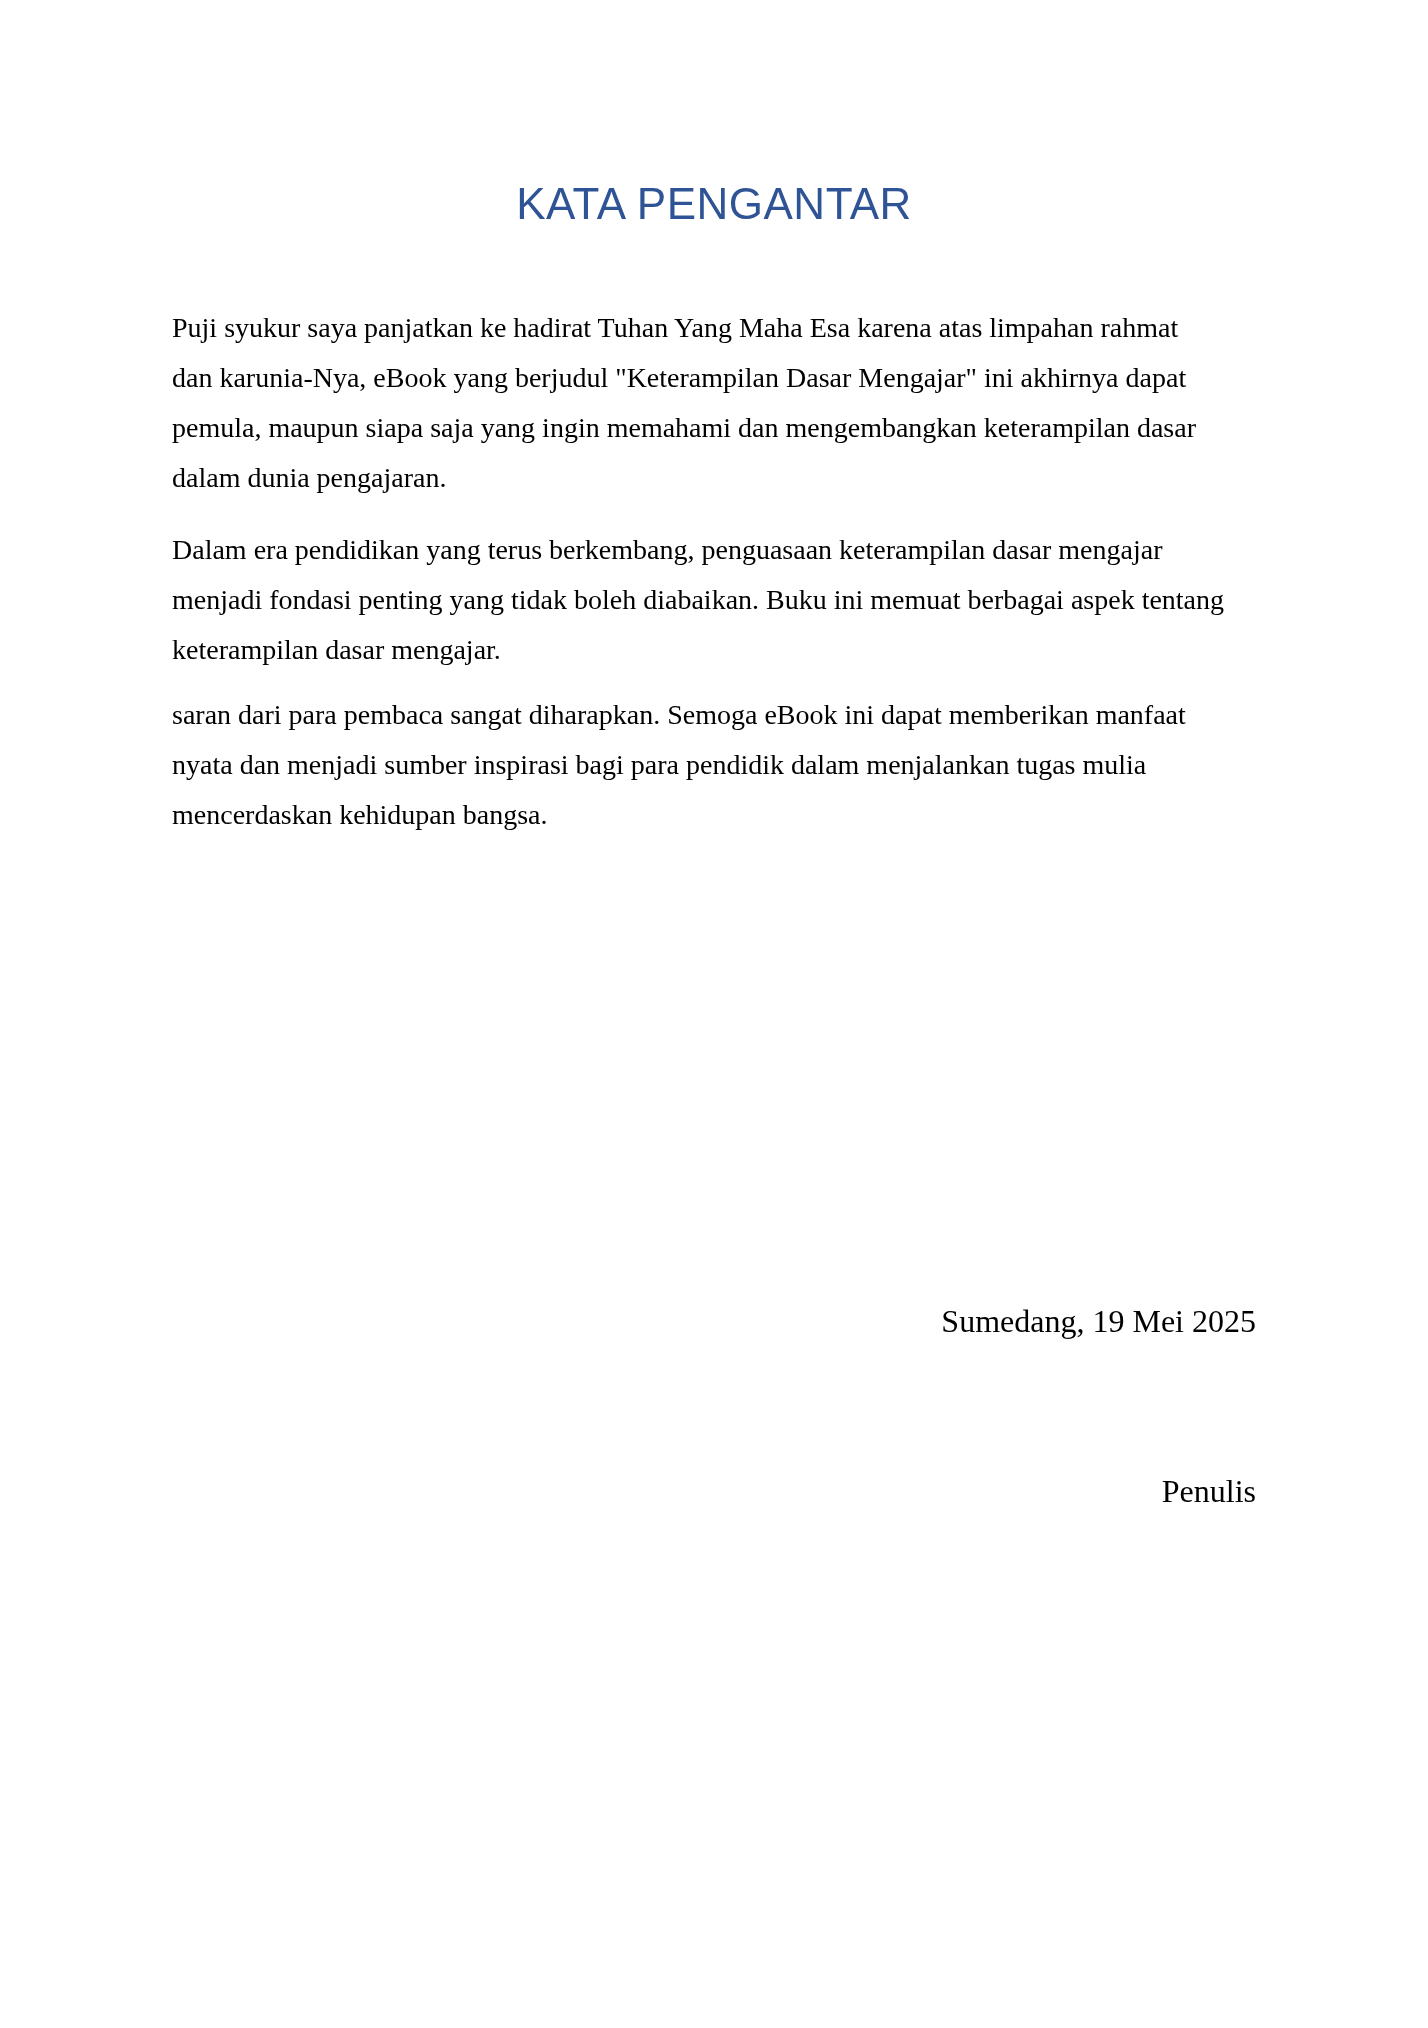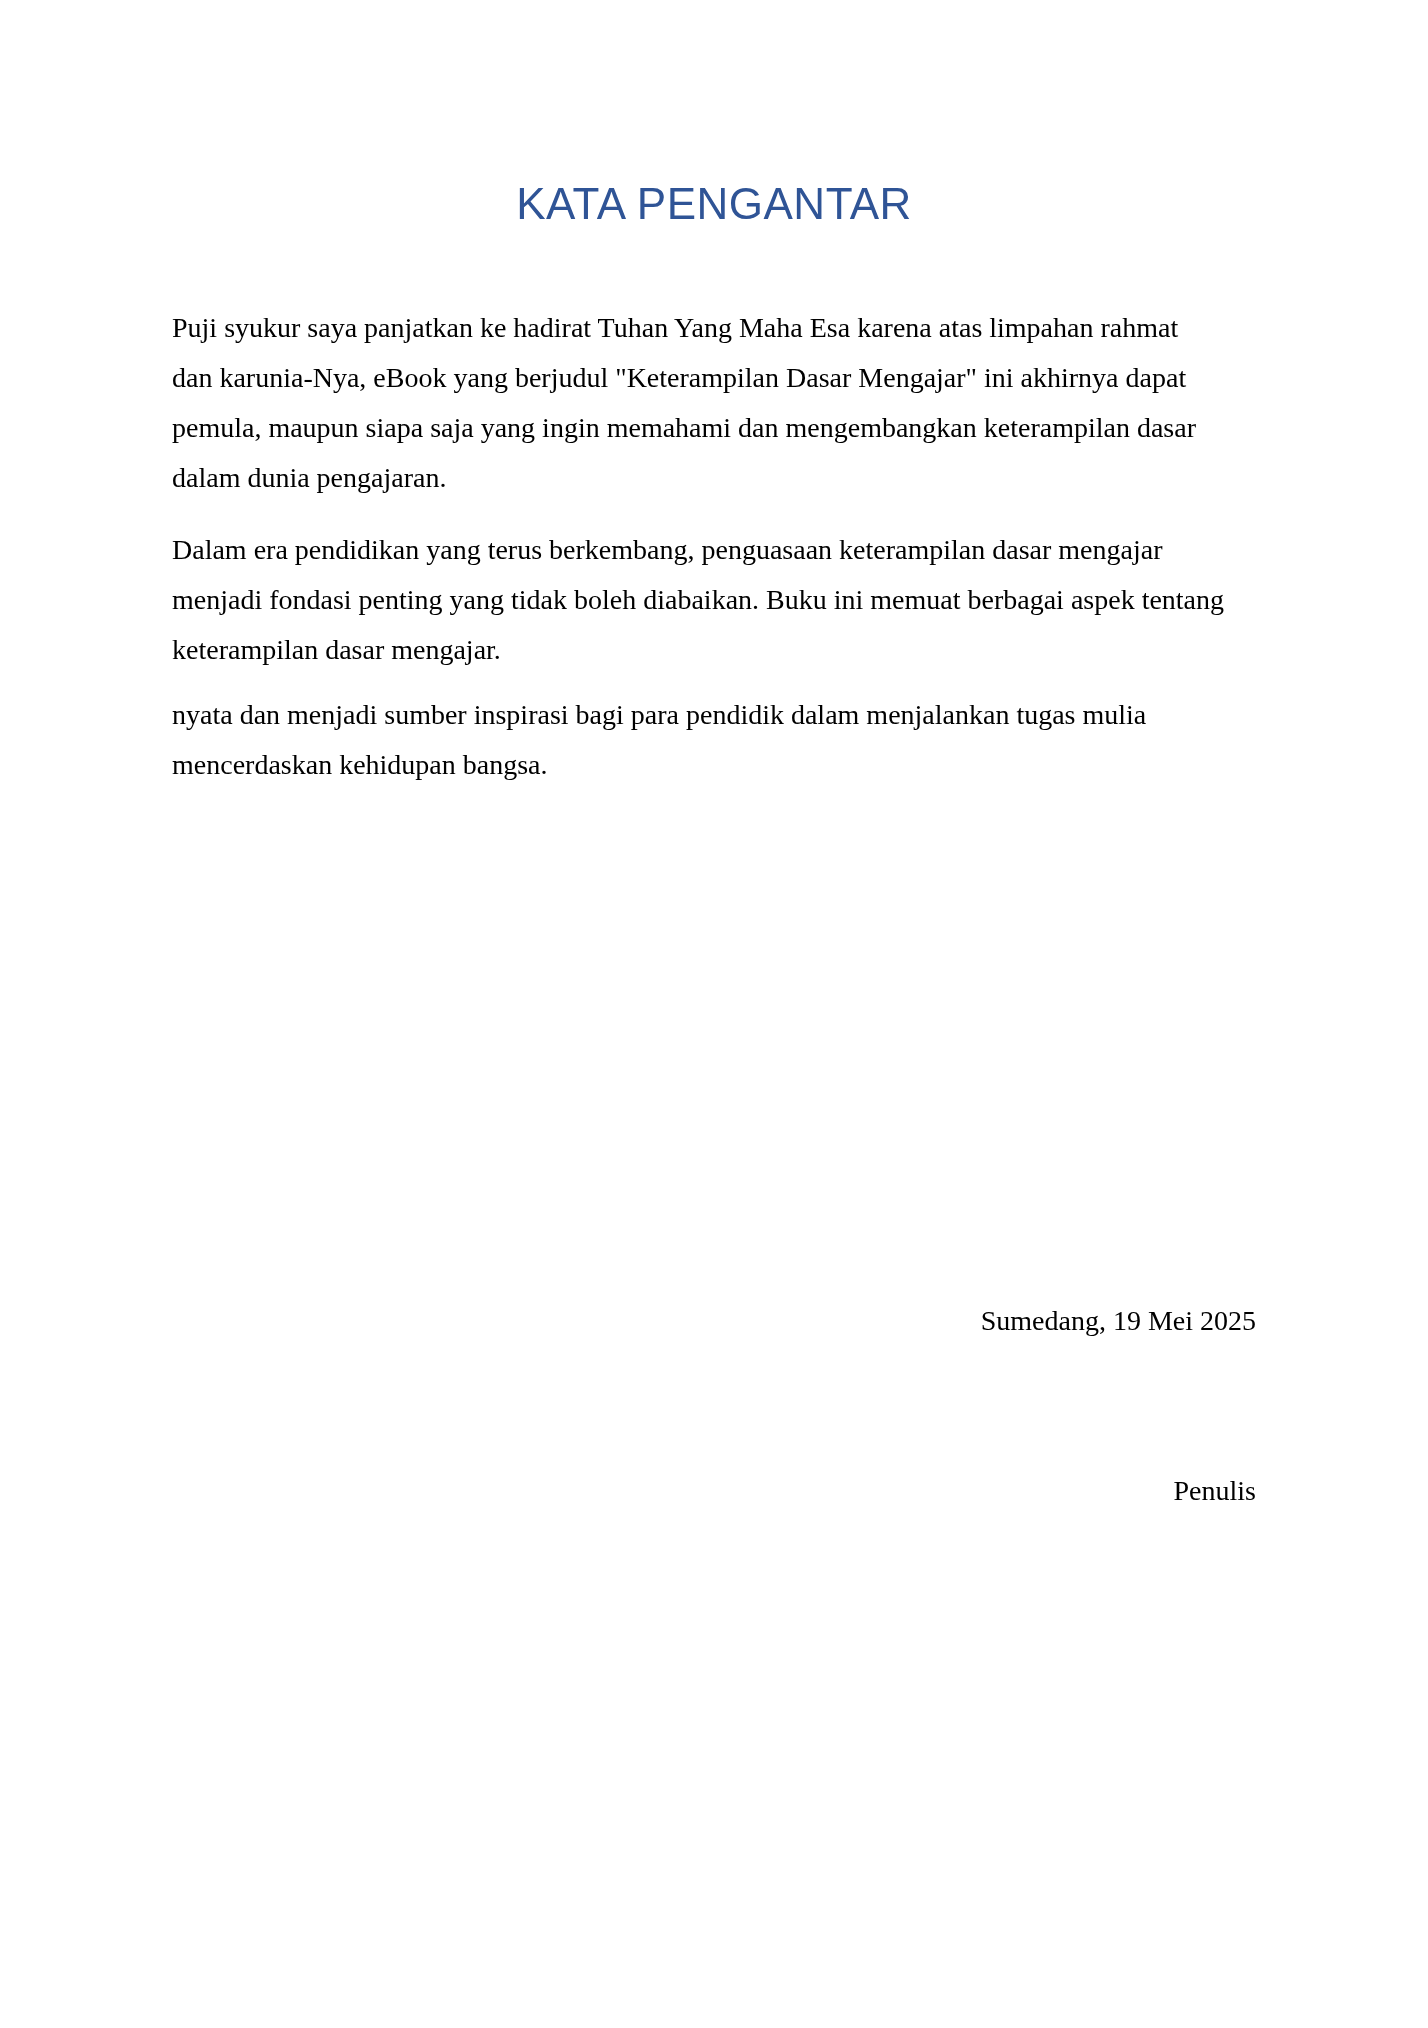--- a/index.html
+++ b/index.html
@@ -45,21 +45,21 @@
     display: block;
     height: 50px;
     line-height: 50px;
     white-space: nowrap;
   }
   .signature {
     position: absolute;
     left: 172px;
     right: 172px;
     text-align: right;
-    font-size: 28px;
+    font-size: 32px;
     line-height: 34px;
   }
   .sig-date   { top: 1304px; }
   .sig-author { top: 1474px; }
   .page-number {
     position: absolute;
     top: 1868px;
     left: 0;
     width: 100%;
     text-align: right;
@@ -84,20 +84,21 @@
       <span class="line">dalam dunia pengajaran.</span>
     </p>
 
     <p class="paragraph p2">
       <span class="line">Dalam era pendidikan yang terus berkembang, penguasaan keterampilan dasar mengajar</span>
       <span class="line">menjadi fondasi penting yang tidak boleh diabaikan. Buku ini memuat berbagai aspek tentang</span>
       <span class="line">keterampilan dasar mengajar.</span>
     </p>
 
     <p class="paragraph p3">
+      <span class="line">saran dari para pembaca sangat diharapkan. Semoga eBook ini dapat memberikan manfaat</span>
       <span class="line">nyata dan menjadi sumber inspirasi bagi para pendidik dalam menjalankan tugas mulia</span>
       <span class="line">mencerdaskan kehidupan bangsa.</span>
     </p>
 
   </div>
 
   <div class="signature sig-date">Sumedang, 19 Mei 2025</div>
 
   <div class="signature sig-author">Penulis</div>
 

